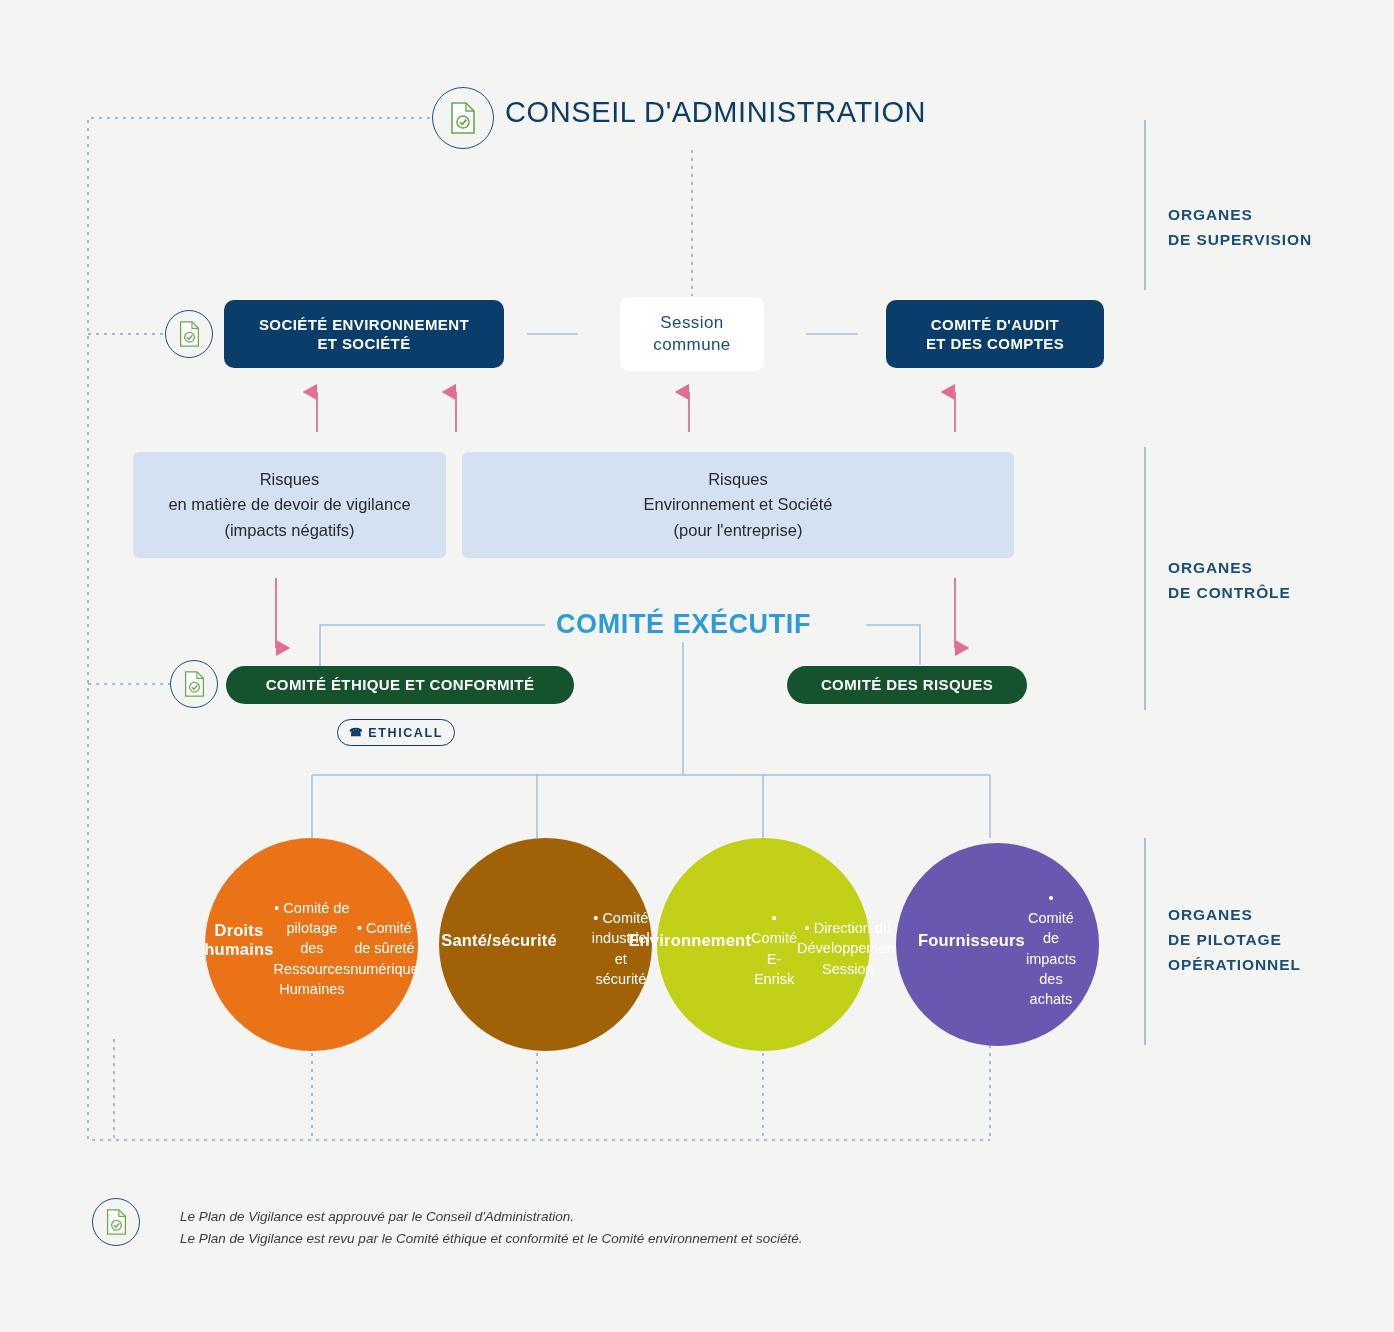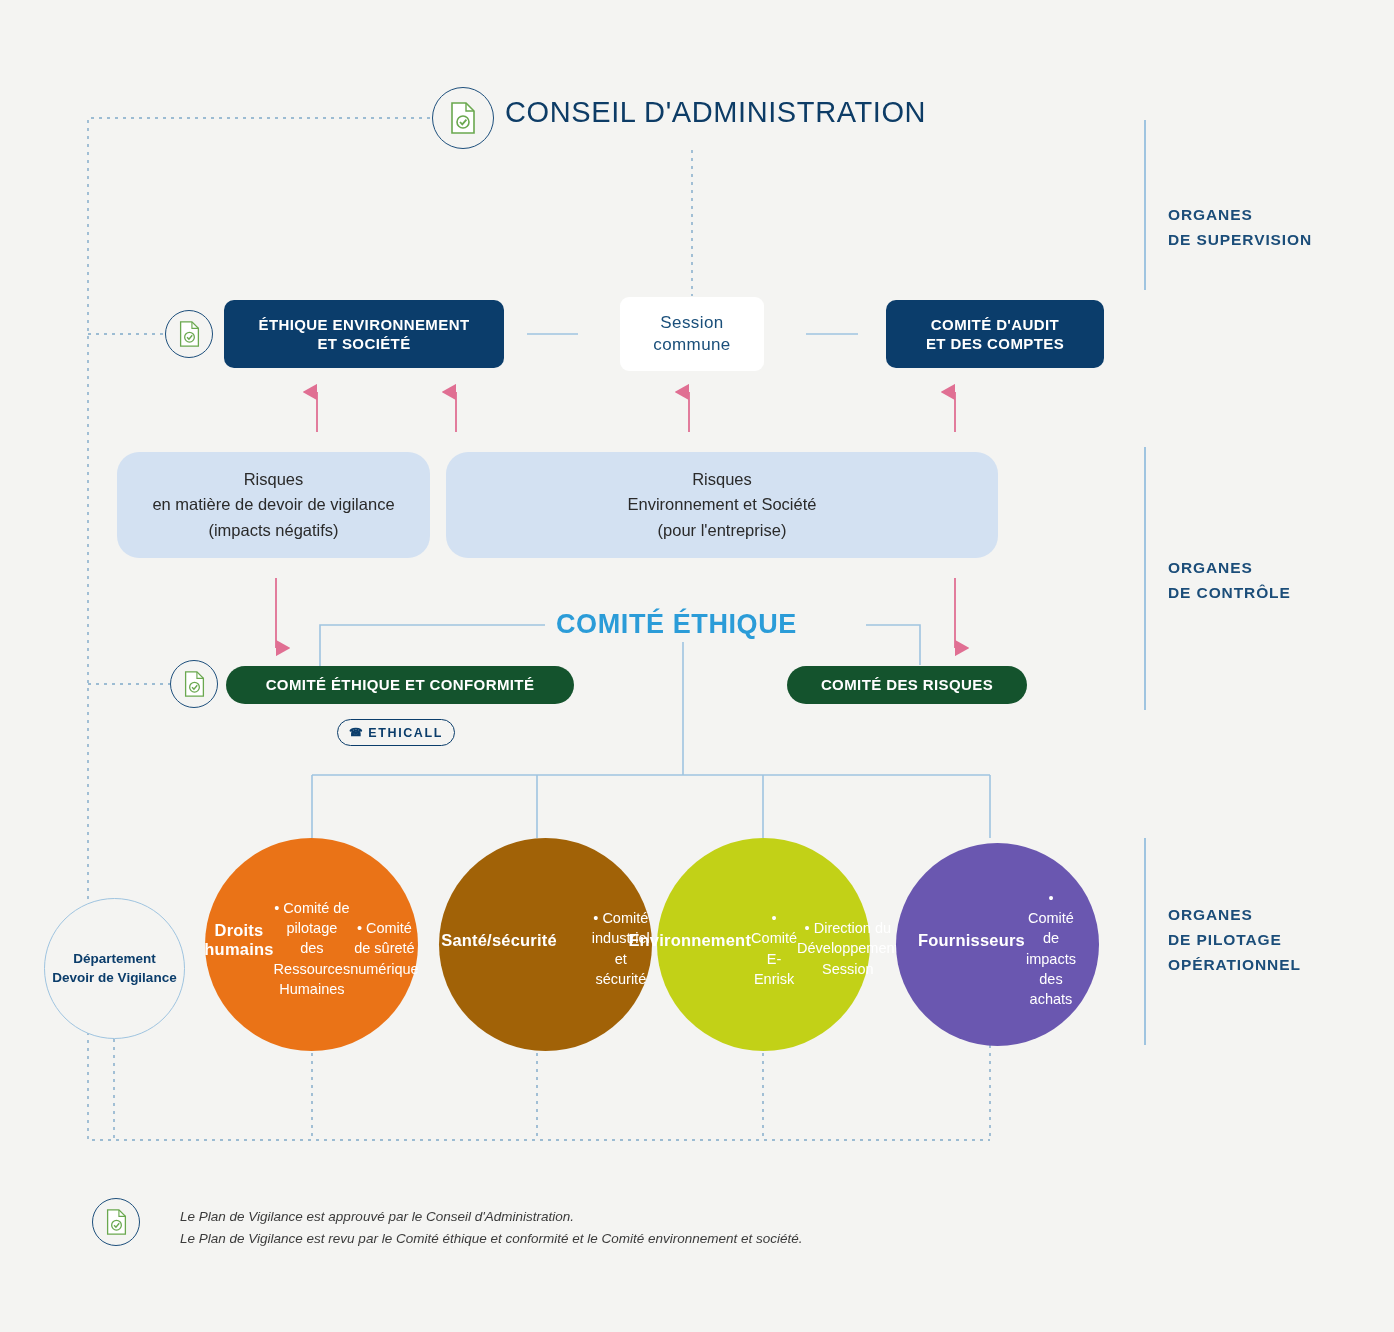--- a/index.html
+++ b/index.html
@@ -86,28 +86,29 @@
     background: #14532d;
     color: #ffffff;
     font-size: 15px;
     border-radius: 20px;
   }
 
   
   .riskbox {
     box-sizing: border-box;
     background: #d3e1f2;
-    border-radius: 22px;
+    border-radius: 6px;
     color: #2a2a2a;
     font-size: 16.5px;
     line-height: 1.55;
     text-align: center;
     display: flex;
     align-items: center;
     justify-content: center;
+    margin-left: 16px;
   }
 
   
   #ethicall {
     left: 337px; top: 719px;
     width: 118px; height: 27px;
     border: 1.6px solid #0b3d6b;
     border-radius: 14px;
     background: #f4f4f2;
     display: flex;
@@ -251,21 +252,21 @@
     <svg width="21" height="26" viewBox="0 0 26 32" aria-hidden="true">
       <path d="M2,1 H16 L24,9 V31 H2 Z" fill="#ffffff" stroke="#6aa84f" stroke-width="1.6"></path>
       <path d="M16,1 V9 H24" fill="none" stroke="#6aa84f" stroke-width="1.4"></path>
       <circle cx="13" cy="20" r="6" fill="none" stroke="#6aa84f" stroke-width="1.6"></circle>
       <path d="M10,20 l2.3,2.4 L16.4,17.6" fill="none" stroke="#6aa84f" stroke-width="1.8"></path>
     </svg>
   </div>
 
   <div class="abs pill navy" style="left:224px; top:300px; width:280px; height:68px;">
     <div>
-      <div>ÉTHIQUE ENVIRONNEMENT</div>
+      <div>SOCIÉTÉ ENVIRONNEMENT</div>
       <div>ET SOCIÉTÉ</div>
     </div>
   </div>
 
   <div class="abs pill white" style="left:620px; top:297px; width:144px; height:74px;">
     <div>
       <div>Session</div>
       <div>commune</div>
     </div>
   </div>
@@ -286,21 +287,21 @@
   </div>
 
   <div class="abs riskbox" style="left:446px; top:452px; width:552px; height:106px;">
     <div>
       <div>Risques</div>
       <div>Environnement et Société</div>
       <div>(pour l'entreprise)</div>
     </div>
   </div>
 
-  <div class="abs" id="title-exec">COMITÉ ÉTHIQUE</div>
+  <div class="abs" id="title-exec">COMITÉ EXÉCUTIF</div>
 
   <div class="abs doc-badge small" style="left:170px; top:660px;">
     <svg width="21" height="26" viewBox="0 0 26 32" aria-hidden="true">
       <path d="M2,1 H16 L24,9 V31 H2 Z" fill="#ffffff" stroke="#6aa84f" stroke-width="1.6"></path>
       <path d="M16,1 V9 H24" fill="none" stroke="#6aa84f" stroke-width="1.4"></path>
       <circle cx="13" cy="20" r="6" fill="none" stroke="#6aa84f" stroke-width="1.6"></circle>
       <path d="M10,20 l2.3,2.4 L16.4,17.6" fill="none" stroke="#6aa84f" stroke-width="1.8"></path>
     </svg>
   </div>
 
@@ -310,26 +311,20 @@
 
   <div class="abs pill blue" style="left:787px; top:666px; width:240px; height:38px;">
     <span>COMITÉ DES RISQUES</span>
   </div>
 
   <div class="abs" id="ethicall">
     <span class="ph">☎</span>
     <span>ETHICALL</span>
   </div>
 
-  <div class="abs" id="circle-dept">
-    <div>
-      <div>Département</div>
-      <div>Devoir de Vigilance</div>
-    </div>
-  </div>
 
   <div class="abs circle" style="left:205px; top:838px; width:213px; height:213px; background:#ea7317;">
     <div class="c-title">Droits humains</div>
     <div class="c-item">
       <div>• Comité de pilotage des</div>
       <div>Ressources Humaines</div>
     </div>
     <div class="c-item">
       <div>• Comité de sûreté</div>
       <div>numérique</div>

